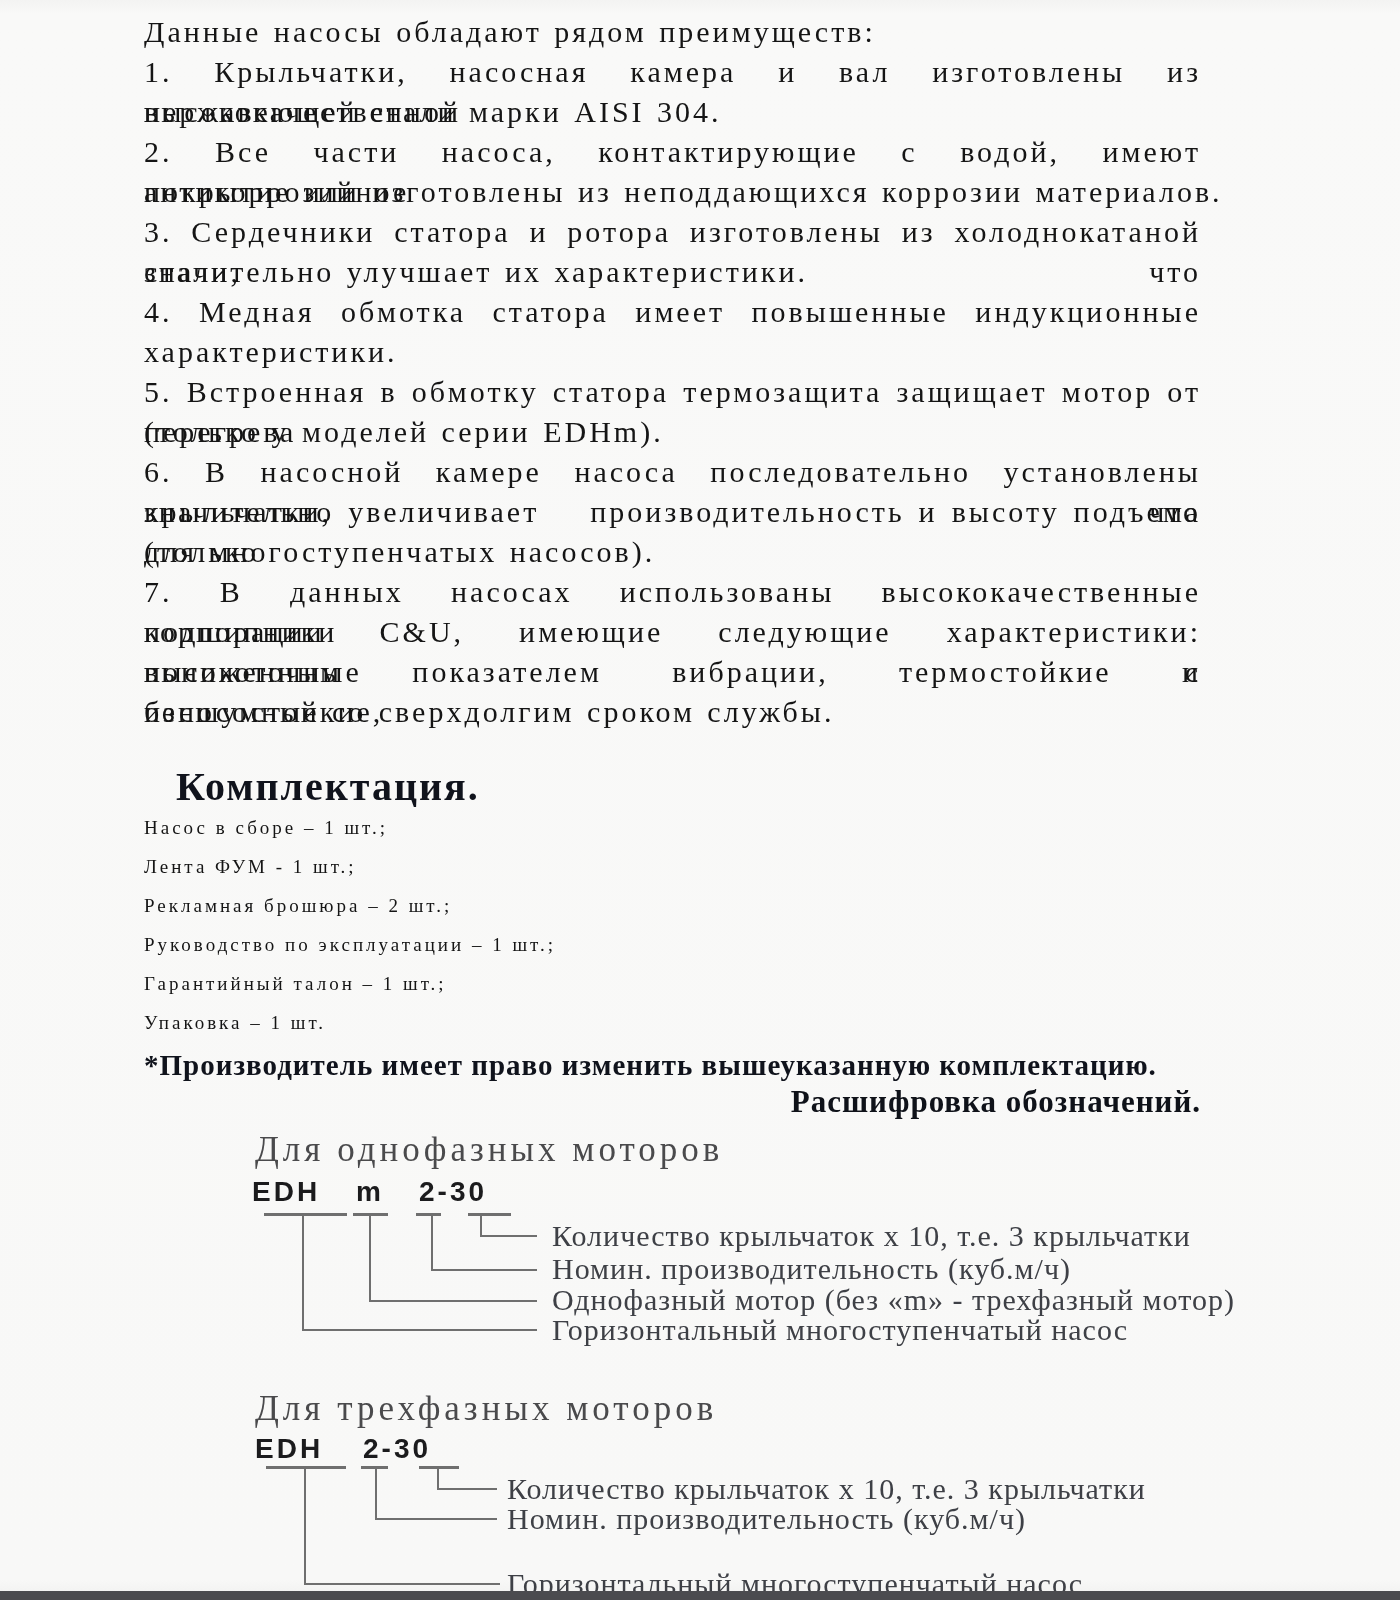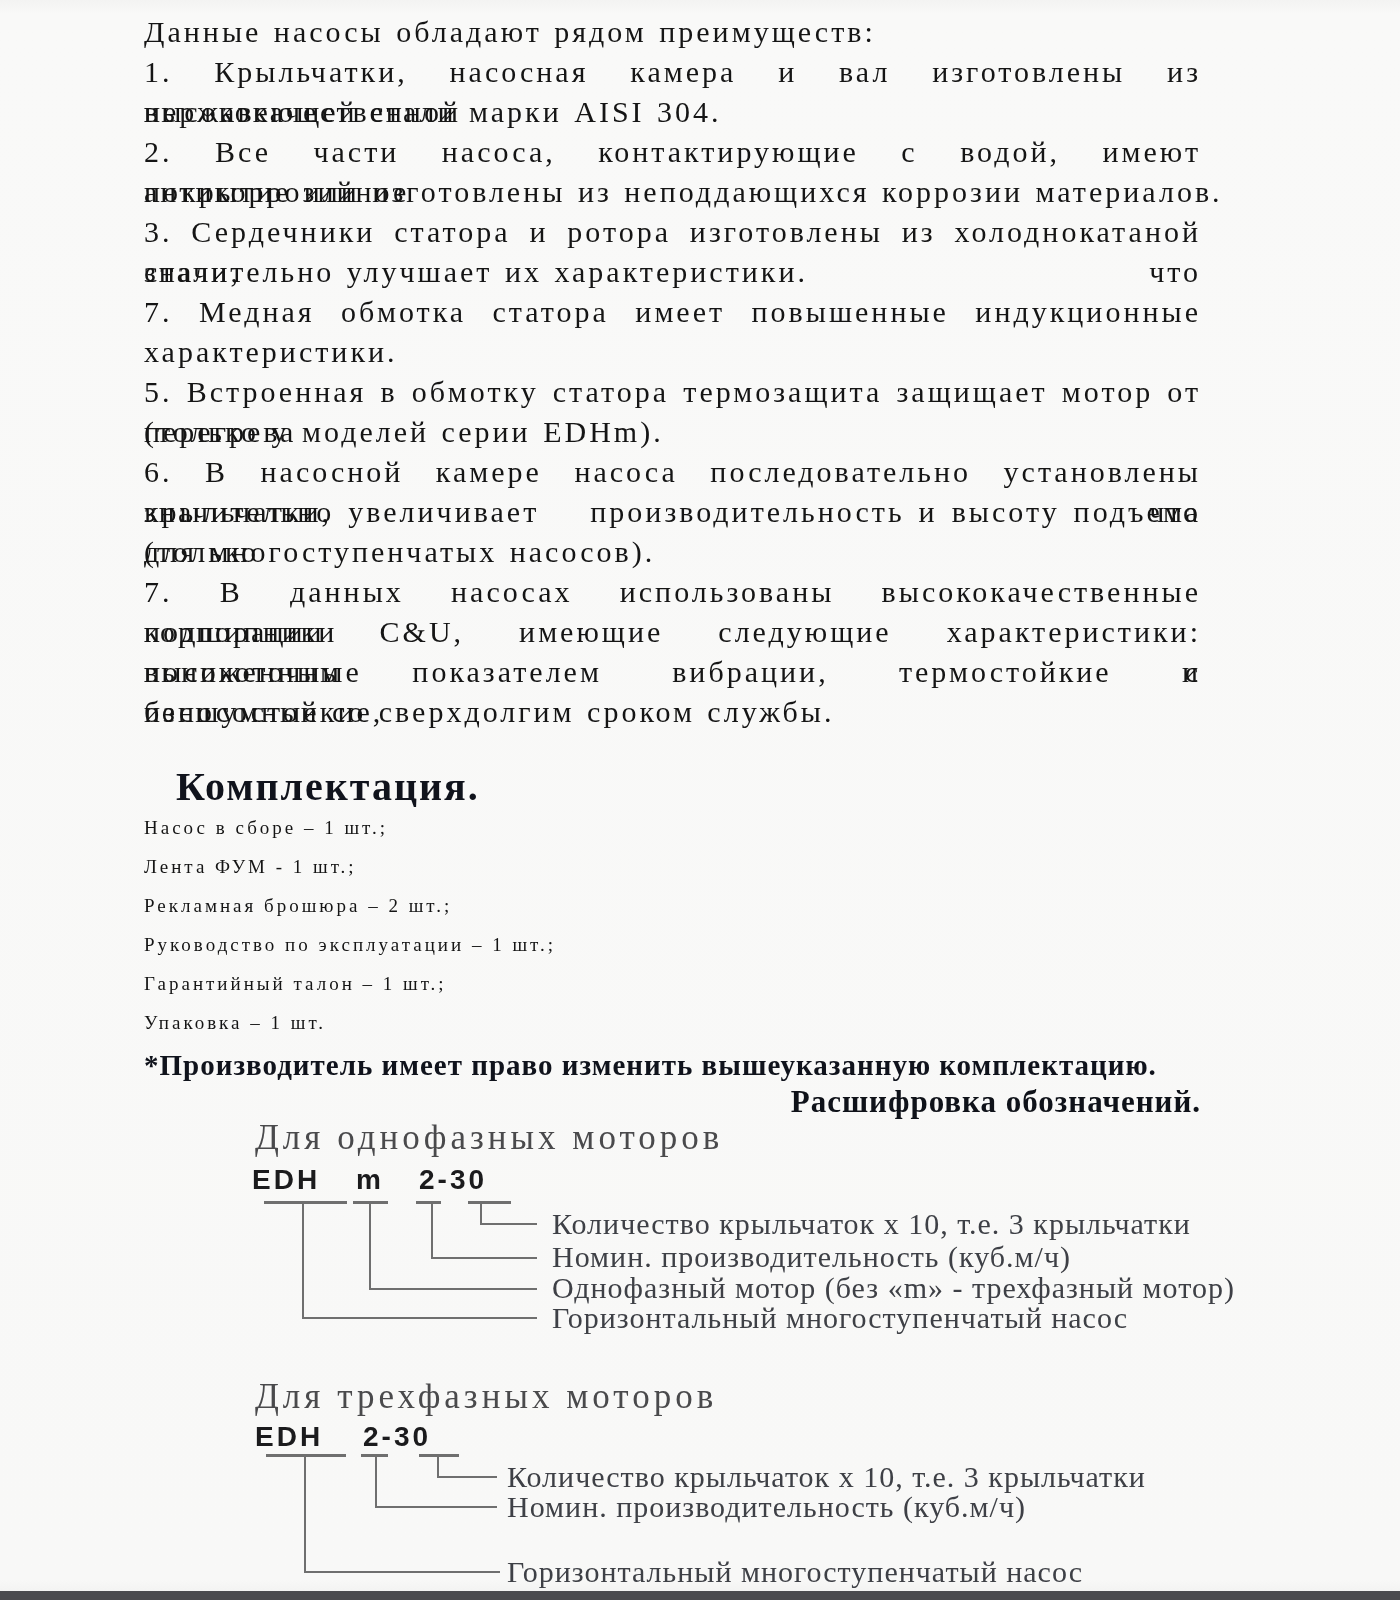--- a/index.html
+++ b/index.html
@@ -34,21 +34,21 @@
   }
   .kit-note{
     margin-top:5px;height:36px;line-height:36px;
     font-size:29px;font-weight:bold;letter-spacing:1px;color:#10131c;
   }
   .decode-heading{
     margin:2px 0 0 0;height:34px;line-height:34px;padding-left:95px;
     text-align:right;font-size:31px;font-weight:bold;letter-spacing:1px;color:#0f1219;
   }
   
-  .diagram{position:absolute;left:0;width:1400px;}
+  .diagram{position:absolute;left:0;width:1400px;margin-top:12px;}
   .d1{top:1115px;height:240px;}
   .d2{top:1368px;height:232px;}
   .d-caption{
     position:absolute;font-size:35px;letter-spacing:4px;color:#4a4a4c;line-height:38px;white-space:nowrap;
   }
   .code{
     position:absolute;font-family:"Liberation Sans","DejaVu Sans",sans-serif;
     font-weight:bold;font-size:28px;line-height:38px;letter-spacing:3px;color:#1b1b1d;white-space:nowrap;
   }
   .ul{position:absolute;height:3px;background:#6f6f6f;}
@@ -110,21 +110,21 @@
 
     <div class="line just">1. Крыльчатки, насосная камера и вал изготовлены из высококачественной</div>
     <div class="line last">нержавеющей стали марки AISI 304.</div>
 
     <div class="line just">2. Все части насоса, контактирующие с водой, имеют антикоррозийное</div>
     <div class="line last">покрытие или изготовлены из неподдающихся коррозии материалов.</div>
 
     <div class="line just">3. Сердечники статора и ротора изготовлены из холоднокатаной стали, что</div>
     <div class="line last">значительно улучшает их характеристики.</div>
 
-    <div class="line just">7. Медная обмотка статора имеет повышенные индукционные</div>
+    <div class="line just">4. Медная обмотка статора имеет повышенные индукционные</div>
     <div class="line last">характеристики.</div>
 
     <div class="line just">5. Встроенная в обмотку статора термозащита защищает мотор от перегрева</div>
     <div class="line last">(только у моделей серии EDHm).</div>
 
     <div class="line just">6. В насосной камере насоса последовательно установлены крыльчатки, что</div>
     <div class="line just">значительно увеличивает  производительность и высоту подъема (только</div>
     <div class="line last">для многоступенчатых насосов).</div>
 
     <div class="line just">7. В данных насосах использованы высококачественные подшипники</div>

